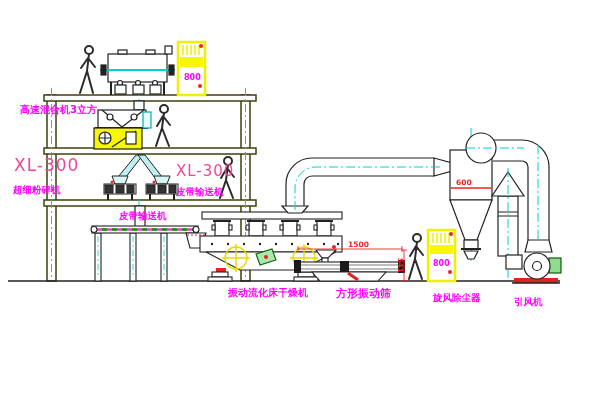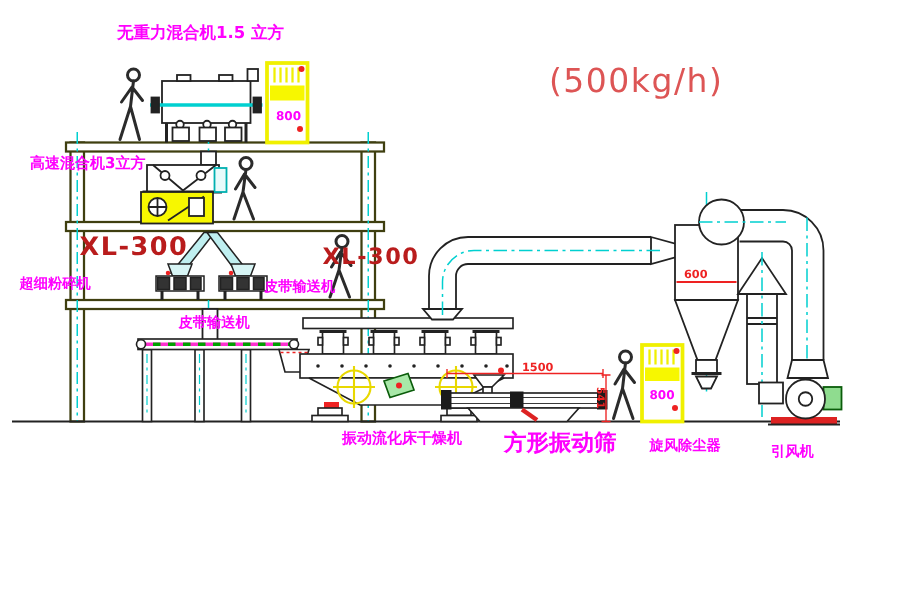--- a/index.html
+++ b/index.html
@@ -1,21 +1,21 @@
 <!DOCTYPE html>
 <html><head>
 <meta charset="utf-8">
 <style>
   html,body{margin:0;padding:0;background:#ffffff;}
   .stage{position:relative;width:600px;height:403px;background:#ffffff;overflow:hidden;
          font-family:"DejaVu Sans",sans-serif;}
   .stage svg{position:absolute;left:0;top:0;}
   .lab{position:absolute;white-space:nowrap;line-height:1;}
   .mag{color:#ff00ff;font-weight:bold;}
-  .magthin{color:#b91c1c;font-weight:bold;letter-spacing:1px;margin-left:39px;}
+  .magthin{color:#ec4899;font-weight:normal;letter-spacing:1px;}
   .red{color:#ee2222;font-weight:bold;}
   .titlecn{color:#dd5555;font-weight:bold;}
   .titlecap{color:#dd5555;font-weight:normal;letter-spacing:1px;}
   .rot90{transform:rotate(90deg);transform-origin:left top;}
 </style>
 </head>
 <body>
 
 <div class="stage">
 
@@ -254,30 +254,28 @@
   <g stroke="#2b2b2b" stroke-width="2" fill="none" stroke-linecap="round">
     <circle cx="228" cy="161" r="4"></circle>
     <path d="M228,165 L226,180 M227,168 L221,178 M227,168 L234,177 M226,180 L220,198 M226,180 L233,198"></path>
   </g>
   <g stroke="#2b2b2b" stroke-width="2" fill="none" stroke-linecap="round">
     <circle cx="417" cy="238" r="4"></circle>
     <path d="M417,242 L415,259 M416,246 L410,256 M416,246 L423,255 M415,259 L409,279 M415,259 L422,279"></path>
   </g>
 </svg>
 
-  <div class="lab mag" style="left:78px;top:16px;font-size:11px;">无重力混合机1.5 立方</div>
-  <div class="lab titlecap" style="left:366px;top:44px;font-size:22px;">(500kg/h)</div>
   <div class="lab mag" style="left:20px;top:105px;font-size:10px;">高速混合机3立方</div>
   <div class="lab magthin" style="left:14px;top:157px;font-size:17px;">XL-300</div>
   <div class="lab mag" style="left:13px;top:185px;font-size:9.5px;">超细粉碎机</div>
   <div class="lab magthin" style="left:176px;top:164px;font-size:15px;">XL-300</div>
   <div class="lab mag" style="left:176px;top:187px;font-size:9.5px;">皮带输送机</div>
   <div class="lab mag" style="left:119px;top:211px;font-size:9.5px;">皮带输送机</div>
   <div class="lab mag" style="left:228px;top:288px;font-size:10px;">振动流化床干燥机</div>
-  <div class="lab mag" style="left:336px;top:288px;font-size:15px;">方形振动筛</div>
+  <div class="lab mag" style="left:336px;top:288px;font-size:11px;">方形振动筛</div>
   <div class="lab mag" style="left:433px;top:293px;font-size:9.5px;">旋风除尘器</div>
   <div class="lab mag" style="left:514px;top:297px;font-size:9.5px;">引风机</div>
   <div class="lab red" style="left:456px;top:179px;font-size:7.5px;">600</div>
   <div class="lab red" style="left:348px;top:241px;font-size:7.5px;">1500</div>
   <div class="lab red rot90" style="left:403px;top:258px;font-size:7px;">541</div>
   <div class="lab mag" style="left:184px;top:74px;font-size:8px;">800</div>
   <div class="lab mag" style="left:433px;top:260px;font-size:8px;">800</div>
 
 </div>
 

